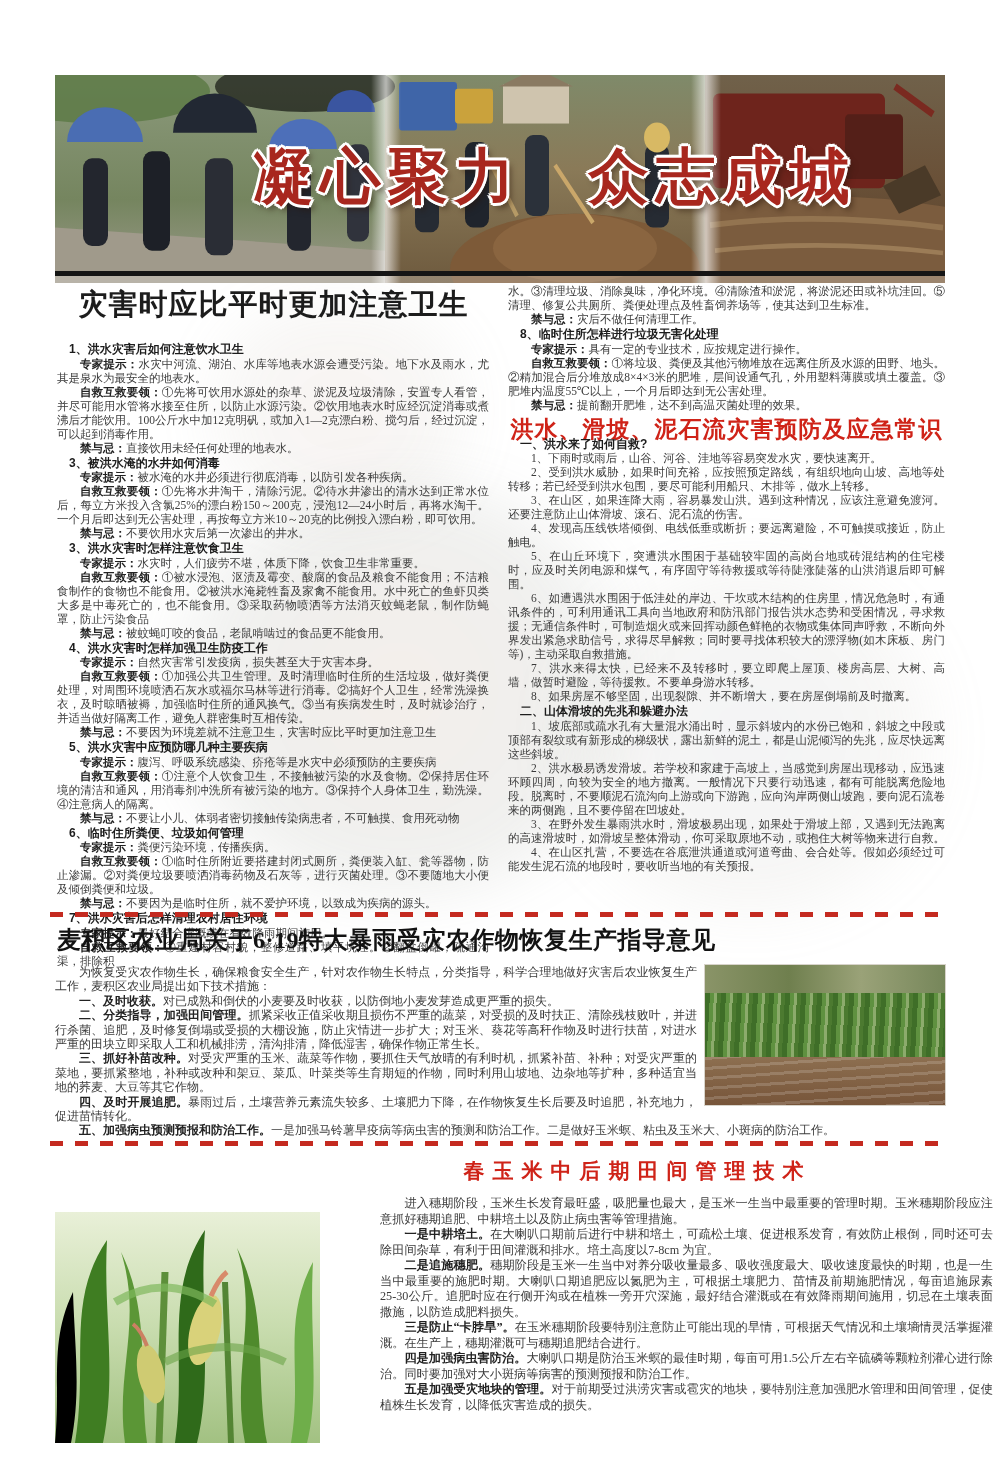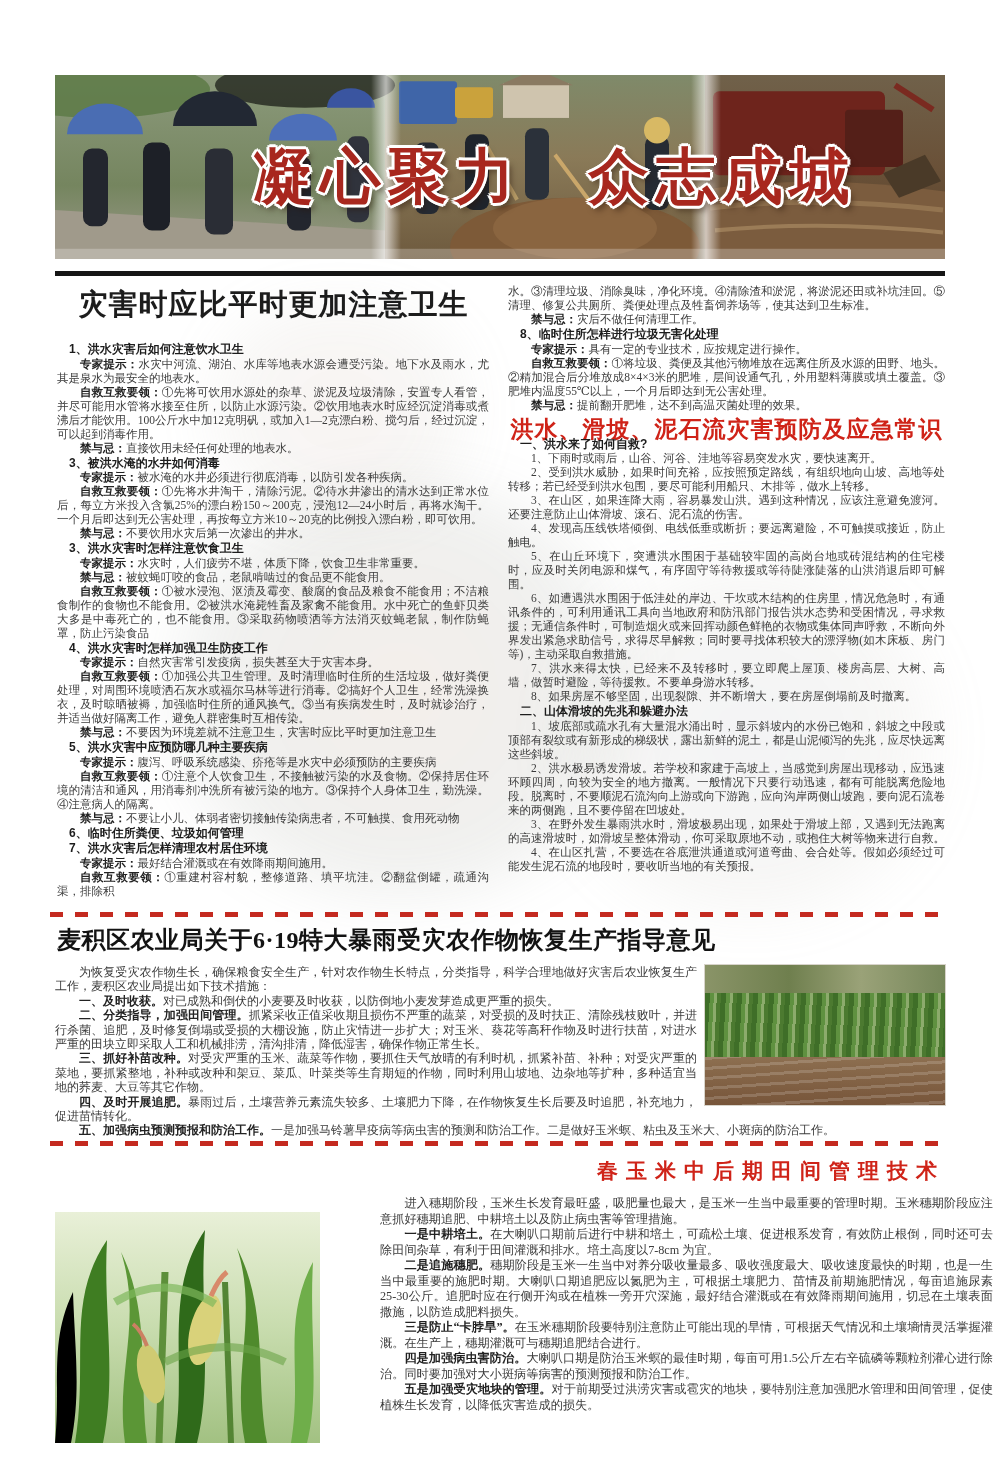--- a/index.html
+++ b/index.html
@@ -6,21 +6,21 @@
   body{width:1000px;height:1463px;background:#fff;position:relative;overflow:hidden;
        font-family:"Liberation Serif","DejaVu Serif",serif;color:var(--body_text,#3b3b3b);}
   .wm{position:absolute;border-radius:50%;filter:blur(28px);pointer-events:none;}
   #wm1{left:140px;top:480px;width:520px;height:420px;opacity:.13;
        background:radial-gradient(circle,#b08968 0%,#8a8f84 55%,transparent 75%);}
   #wm2{left:540px;top:560px;width:420px;height:360px;opacity:.11;
        background:radial-gradient(circle,#9aa0a8 0%,#b9b4a8 55%,transparent 75%);}
   #wm3{left:180px;top:300px;width:320px;height:220px;opacity:.10;
        background:radial-gradient(circle,#c59a86 0%,#b9b4a8 55%,transparent 75%);}
 
-  .banner{position:absolute;left:55px;top:75px;width:890px;height:184px;overflow:hidden;}
+  .banner{position:absolute;left:55px;top:75px;width:890px;height:208px;overflow:hidden;}
   .banner svg{position:absolute;left:0;top:0;width:100%;height:100%;}
   .headline{position:absolute;left:110px;right:0;top:62px;text-align:center;
     font-family:"Liberation Sans","DejaVu Sans",sans-serif;font-weight:900;
     font-size:60px;letter-spacing:7px;color:var(--headline_red,#a8271e);white-space:nowrap;
     text-shadow:-2px -2px 0 #fff,2px -2px 0 #fff,-2px 2px 0 #fff,2px 2px 0 #fff,
       0 -3px 0 #fff,0 3px 0 #fff,-3px 0 0 #fff,3px 0 0 #fff,4px 5px 6px rgba(40,20,10,.55);}
 
   .black-rule{position:absolute;left:55px;top:271px;width:890px;height:5px;background:var(--rule_black,#151515);}
 
   .left-title{position:absolute;left:55px;top:285px;width:437px;margin:0;text-align:center;
@@ -47,21 +47,21 @@
   .mid-body{font-size:12px;line-height:14.4px;text-align:justify;}
   .flood-photo{float:right;width:240px;height:140px;margin:0 0 6px 8px;position:relative;
     overflow:hidden;outline:1px solid #d8d4cb;}
   .flood-photo .hill{height:20%;background:linear-gradient(90deg,#8a9468,#6f7f4e 35%,#9aa278 65%,#76865a);}
   .flood-photo .crop{height:46%;
     background:repeating-linear-gradient(93deg,#3f6e28 0 5px,#5f9140 5px 9px,#8cab6c 9px 12px,#4c7a30 12px 16px);}
   .flood-photo .water{height:34%;position:relative;background:linear-gradient(180deg,#8d6f50,#77553a);}
   .flood-photo .water::after{content:"";position:absolute;inset:0;
     background:repeating-linear-gradient(176deg,rgba(255,255,255,.16) 0 3px,transparent 3px 10px);}
 
-  .bottom-title{position:absolute;left:330px;top:1157px;width:615px;margin:0;text-align:right;
+  .bottom-title{position:absolute;left:330px;top:1157px;width:615px;margin:0;text-align:center;
     font-size:21px;font-weight:bold;color:var(--section_title_red,#c2231b);letter-spacing:8px;white-space:nowrap;}
   .corn-photo{position:absolute;left:55px;top:1212px;width:265px;height:231px;overflow:hidden;}
   .bottom-body{position:absolute;left:332px;top:1196px;width:613px;font-size:12.2px;line-height:15.5px;text-align:justify;margin-left:48px;}
 </style>
 </head>
 <body>
 
 <div class="wm" id="wm1"></div>
 <div class="wm" id="wm2"></div>
 <div class="wm" id="wm3"></div>
@@ -156,22 +156,22 @@
       <p class="para"><b>专家提示：</b><span>被水淹的水井必须进行彻底消毒，以防引发各种疾病。</span></p>
         <p class="para"><b>自救互救要领：</b><span>①先将水井淘干，清除污泥。②待水井渗出的清水达到正常水位后，每立方米投入含氯25%的漂白粉150～200克，浸泡12—24小时后，再将水淘干。一个月后即达到无公害处理，再按每立方米10～20克的比例投入漂白粉，即可饮用。</span></p>
         <p class="para"><b>禁与忌：</b><span>不要饮用水灾后第一次渗出的井水。</span></p>
       </div>
     </section>
     <section>
       <h4 class="sec-h">3、洪水灾害时怎样注意饮食卫生</h4>
       <div>
 
       <p class="para"><b>专家提示：</b><span>水灾时，人们疲劳不堪，体质下降，饮食卫生非常重要。</span></p>
+        <p class="para"><b>自救互救要领：</b><span>①被水浸泡、沤渍及霉变、酸腐的食品及粮食不能食用；不洁粮食制作的食物也不能食用。②被洪水淹毙牲畜及家禽不能食用。水中死亡的鱼虾贝类大多是中毒死亡的，也不能食用。③采取药物喷洒等方法消灭蚊蝇老鼠，制作防蝇罩，防止污染食品</span></p>
         <p class="para"><b>禁与忌：</b><span>被蚊蝇叮咬的食品，老鼠啃啮过的食品更不能食用。</span></p>
-        <p class="para"><b>自救互救要领：</b><span>①被水浸泡、沤渍及霉变、酸腐的食品及粮食不能食用；不洁粮食制作的食物也不能食用。②被洪水淹毙牲畜及家禽不能食用。水中死亡的鱼虾贝类大多是中毒死亡的，也不能食用。③采取药物喷洒等方法消灭蚊蝇老鼠，制作防蝇罩，防止污染食品</span></p>
       </div>
     </section>
     <section>
       <h4 class="sec-h">4、洪水灾害时怎样加强卫生防疫工作</h4>
       <div>
 
       <p class="para"><b>专家提示：</b><span>自然灾害常引发疫病，损失甚至大于灾害本身。</span></p>
         <p class="para"><b>自救互救要领：</b><span>①加强公共卫生管理。及时清理临时住所的生活垃圾，做好粪便处理，对周围环境喷洒石灰水或福尔马林等进行消毒。②搞好个人卫生，经常洗澡换衣，及时晾晒被褥，加强临时住所的通风换气。③当有疾病发生时，及时就诊治疗，并适当做好隔离工作，避免人群密集时互相传染。</span></p>
         <p class="para"><b>禁与忌：</b><span>不要因为环境差就不注意卫生，灾害时应比平时更加注意卫生</span></p>
       </div>
@@ -180,20 +180,26 @@
       <h4 class="sec-h">5、洪水灾害中应预防哪几种主要疾病</h4>
       <div>
 
       <p class="para"><b>专家提示：</b><span>腹泻、呼吸系统感染、疥疮等是水灾中必须预防的主要疾病</span></p>
         <p class="para"><b>自救互救要领：</b><span>①注意个人饮食卫生，不接触被污染的水及食物。②保持居住环境的清洁和通风，用消毒剂冲洗所有被污染的地方。③保持个人身体卫生，勤洗澡。④注意病人的隔离。</span></p>
         <p class="para"><b>禁与忌：</b><span>不要让小儿、体弱者密切接触传染病患者，不可触摸、食用死动物</span></p>
       </div>
     </section>
     <section>
       <h4 class="sec-h">6、临时住所粪便、垃圾如何管理</h4>
+      <div>
+
+      <p class="para"><b>专家提示：</b><span>粪便污染环境，传播疾病。</span></p>
+        <p class="para"><b>自救互救要领：</b><span>①临时住所附近要搭建封闭式厕所，粪便装入缸、瓮等器物，防止渗漏。②对粪便垃圾要喷洒消毒药物及石灰等，进行灭菌处理。③不要随地大小便及倾倒粪便和垃圾。</span></p>
+        <p class="para"><b>禁与忌：</b><span>不要因为是临时住所，就不爱护环境，以致成为疾病的源头。</span></p>
+      </div>
     </section>
     <section>
       <h4 class="sec-h">7、洪水灾害后怎样清理农村居住环境</h4>
       <div>
 
       <p class="para"><b>专家提示：</b><span>最好结合灌溉或在有效降雨期间施用。</span></p>
         <p class="para"><b>自救互救要领：</b><span>①重建村容村貌，整修道路、填平坑洼。②翻盆倒罐，疏通沟渠，排除积</span></p>
       </div>
     </section>
   </div>

